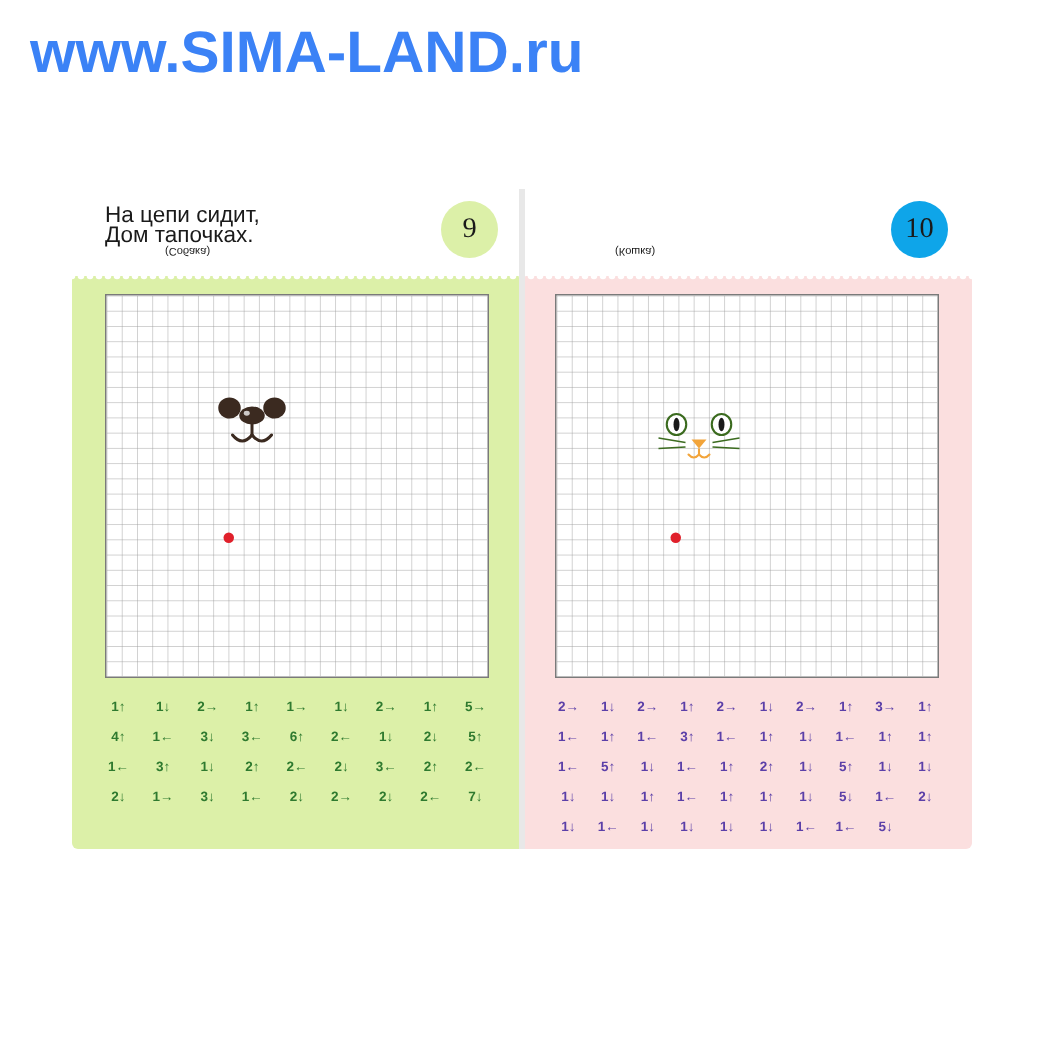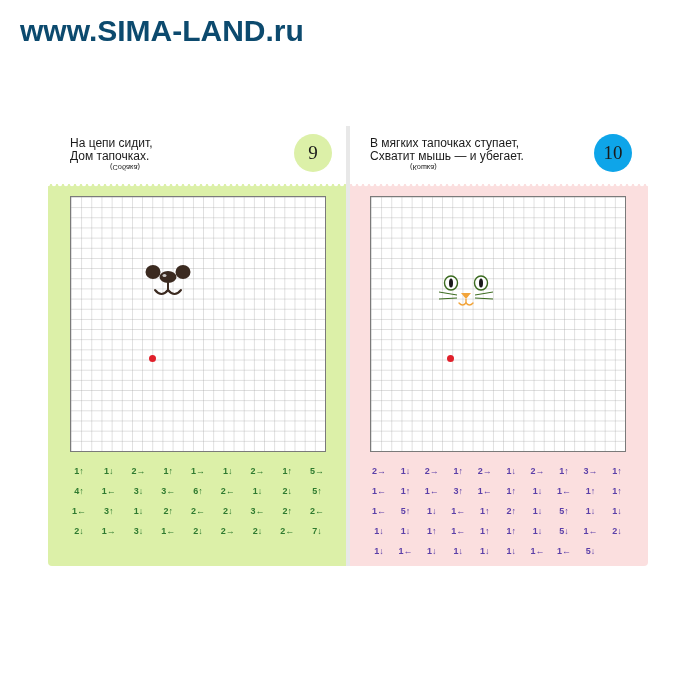--- a/index.html
+++ b/index.html
@@ -10,23 +10,23 @@
     width: 700px;
     height: 700px;
     background: #ffffff;
     font-family: "Liberation Sans", sans-serif;
     overflow: hidden;
   }
   .watermark {
     position: absolute;
     left: 20px;
     top: 14px;
-    font-size: 30px;
+    font-size: 39px;
     font-weight: bold;
-    color: #0c4a6e;
+    color: #3b82f6;
     letter-spacing: 0px;
     font-family: "Liberation Sans", sans-serif;
     white-space: nowrap;
   }
 
   .spread {
     position: absolute;
     left: 48px;
     top: 126px;
     width: 600px;
@@ -61,21 +61,21 @@
     left: 0;
     top: 0;
     width: 100%;
     height: 58px;
     background: #ffffff;
   }
   .riddle {
     position: absolute;
     left: 22px;
     top: 11px;
-    font-size: 12px;
+    font-size: 15px;
     line-height: 13px;
     color: #1a1a1a;
     white-space: nowrap;
   }
   .answer {
     position: absolute;
     left: 62px;
     top: 37px;
     font-size: 7.4px;
     color: #1a1a1a;
@@ -317,24 +317,20 @@
           <span class="arrow-cell">2↓</span>
           <span class="arrow-cell">2←</span>
           <span class="arrow-cell">7↓</span>
         </div>
       </div>
     </div>
   </div>
 
   <div class="page page-right">
     <div class="header">
-      <div class="riddle">
-        <div>В мягких тапочках ступает,</div>
-        <div>Схватит мышь — и убегает.</div>
-      </div>
       <div class="answer">(Кошка)</div>
       <div class="page-number-badge">10</div>
     </div>
 
     <div class="panel">
       <svg class="panel-scallop" viewBox="0 0 300 5" preserveAspectRatio="none">
         <g fill="#ffffff">
           <circle cx="0" cy="0" r="2.2"></circle>
             <circle cx="6" cy="0" r="2.2"></circle>
             <circle cx="12" cy="0" r="2.2"></circle>

